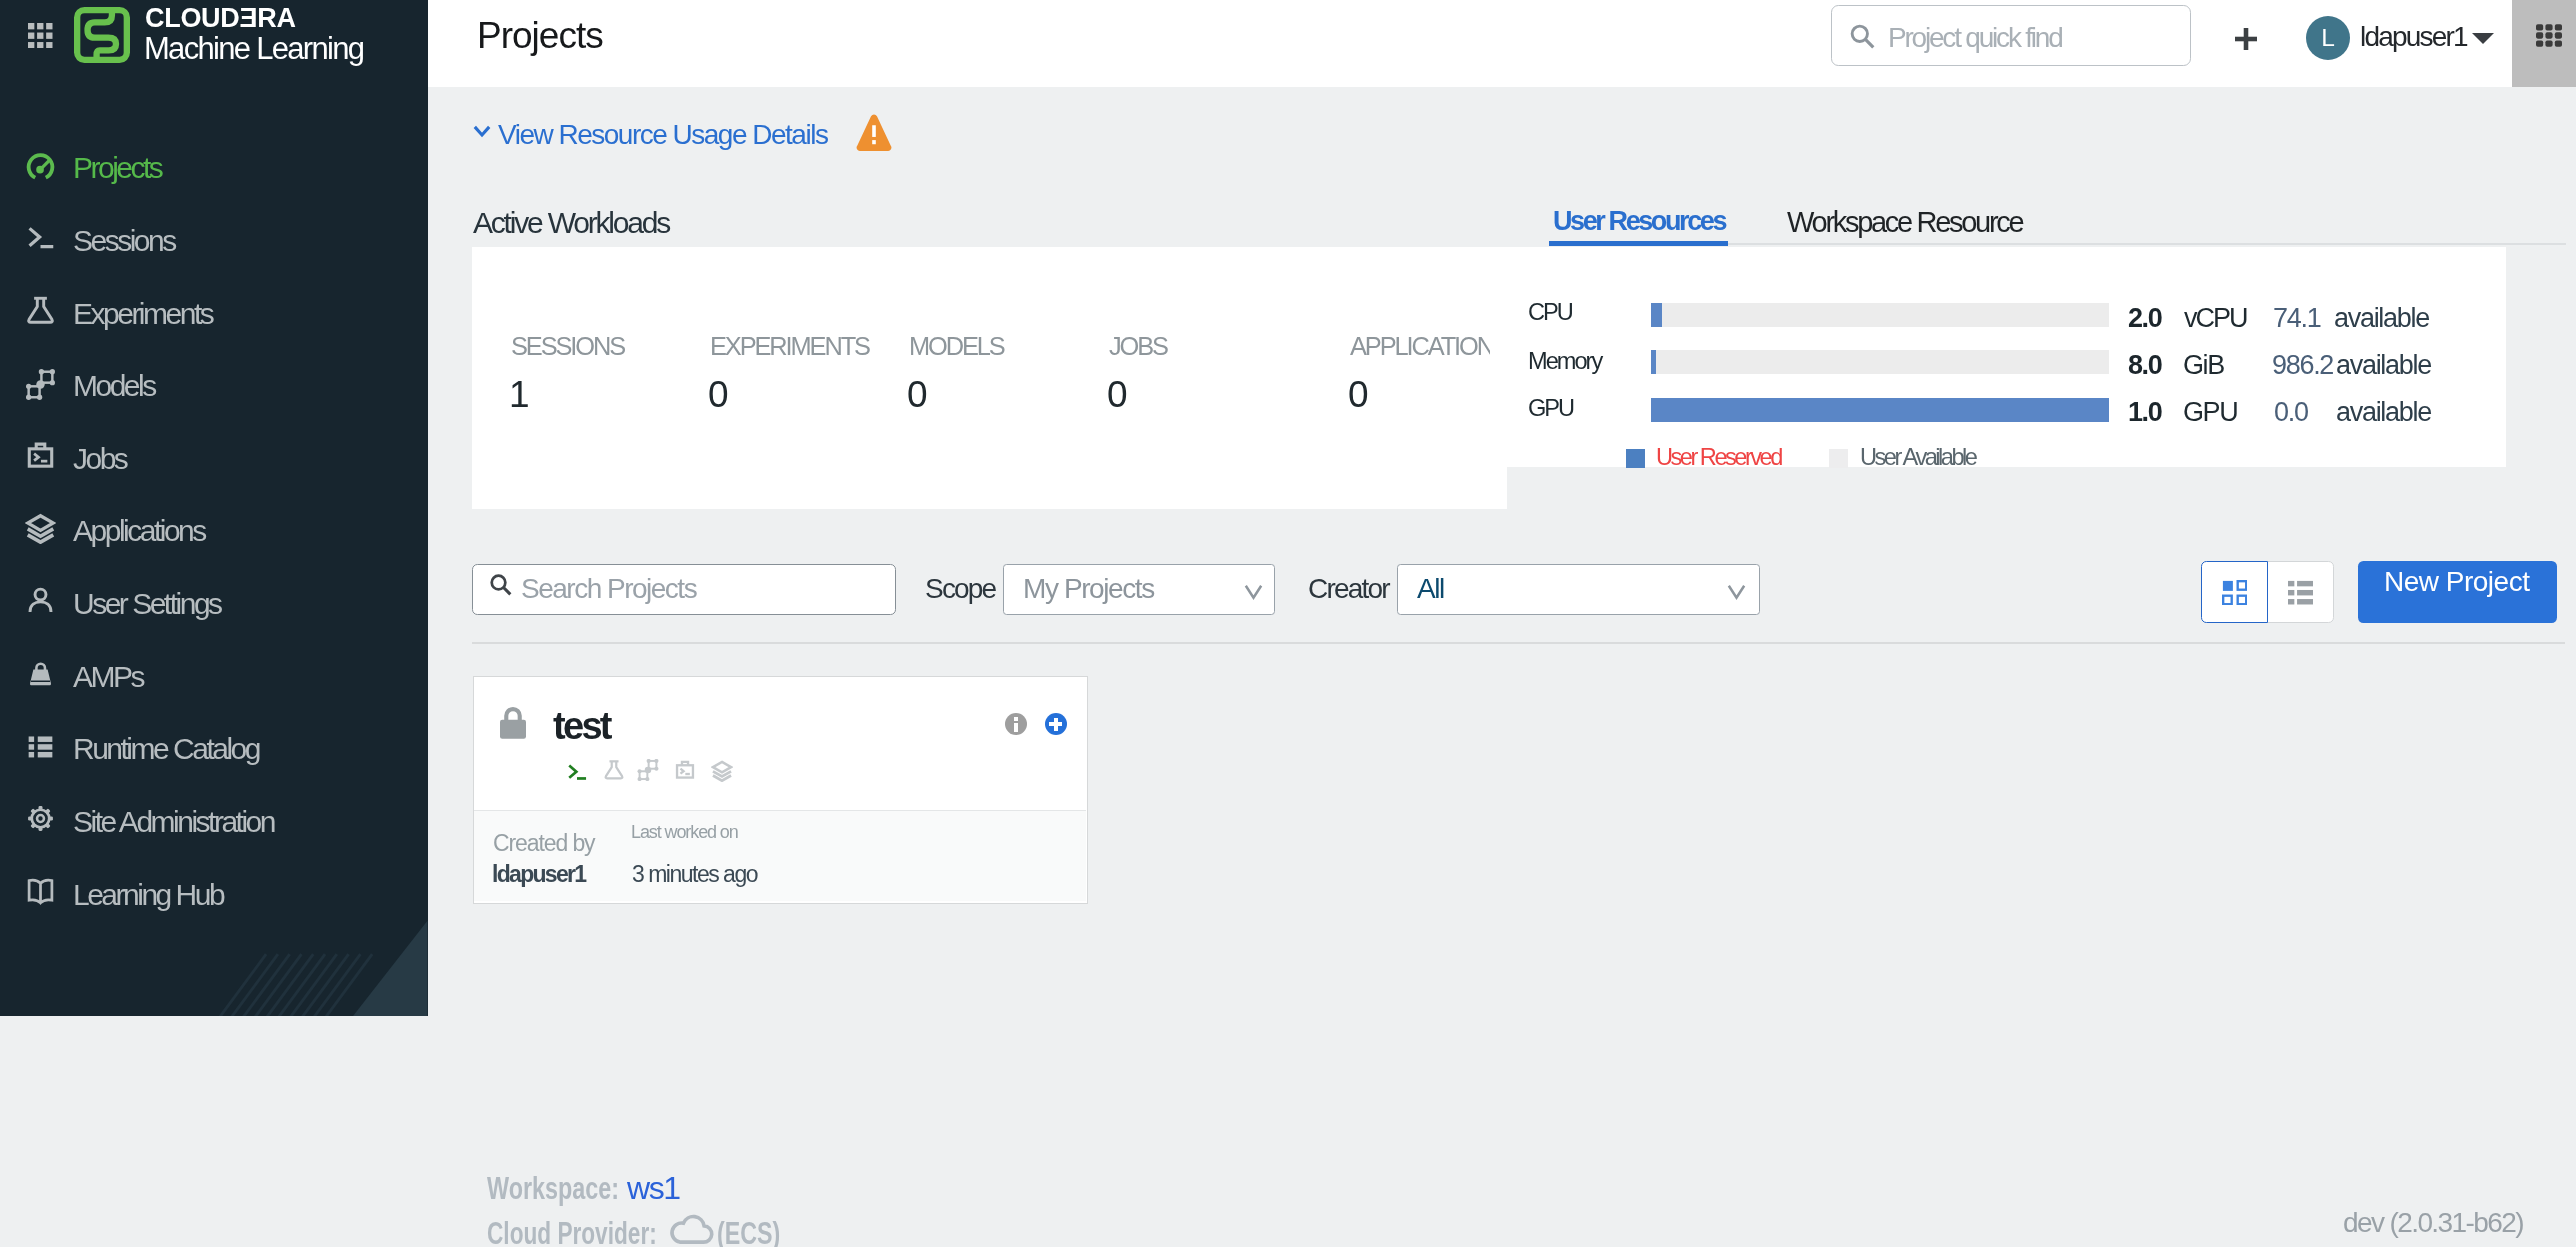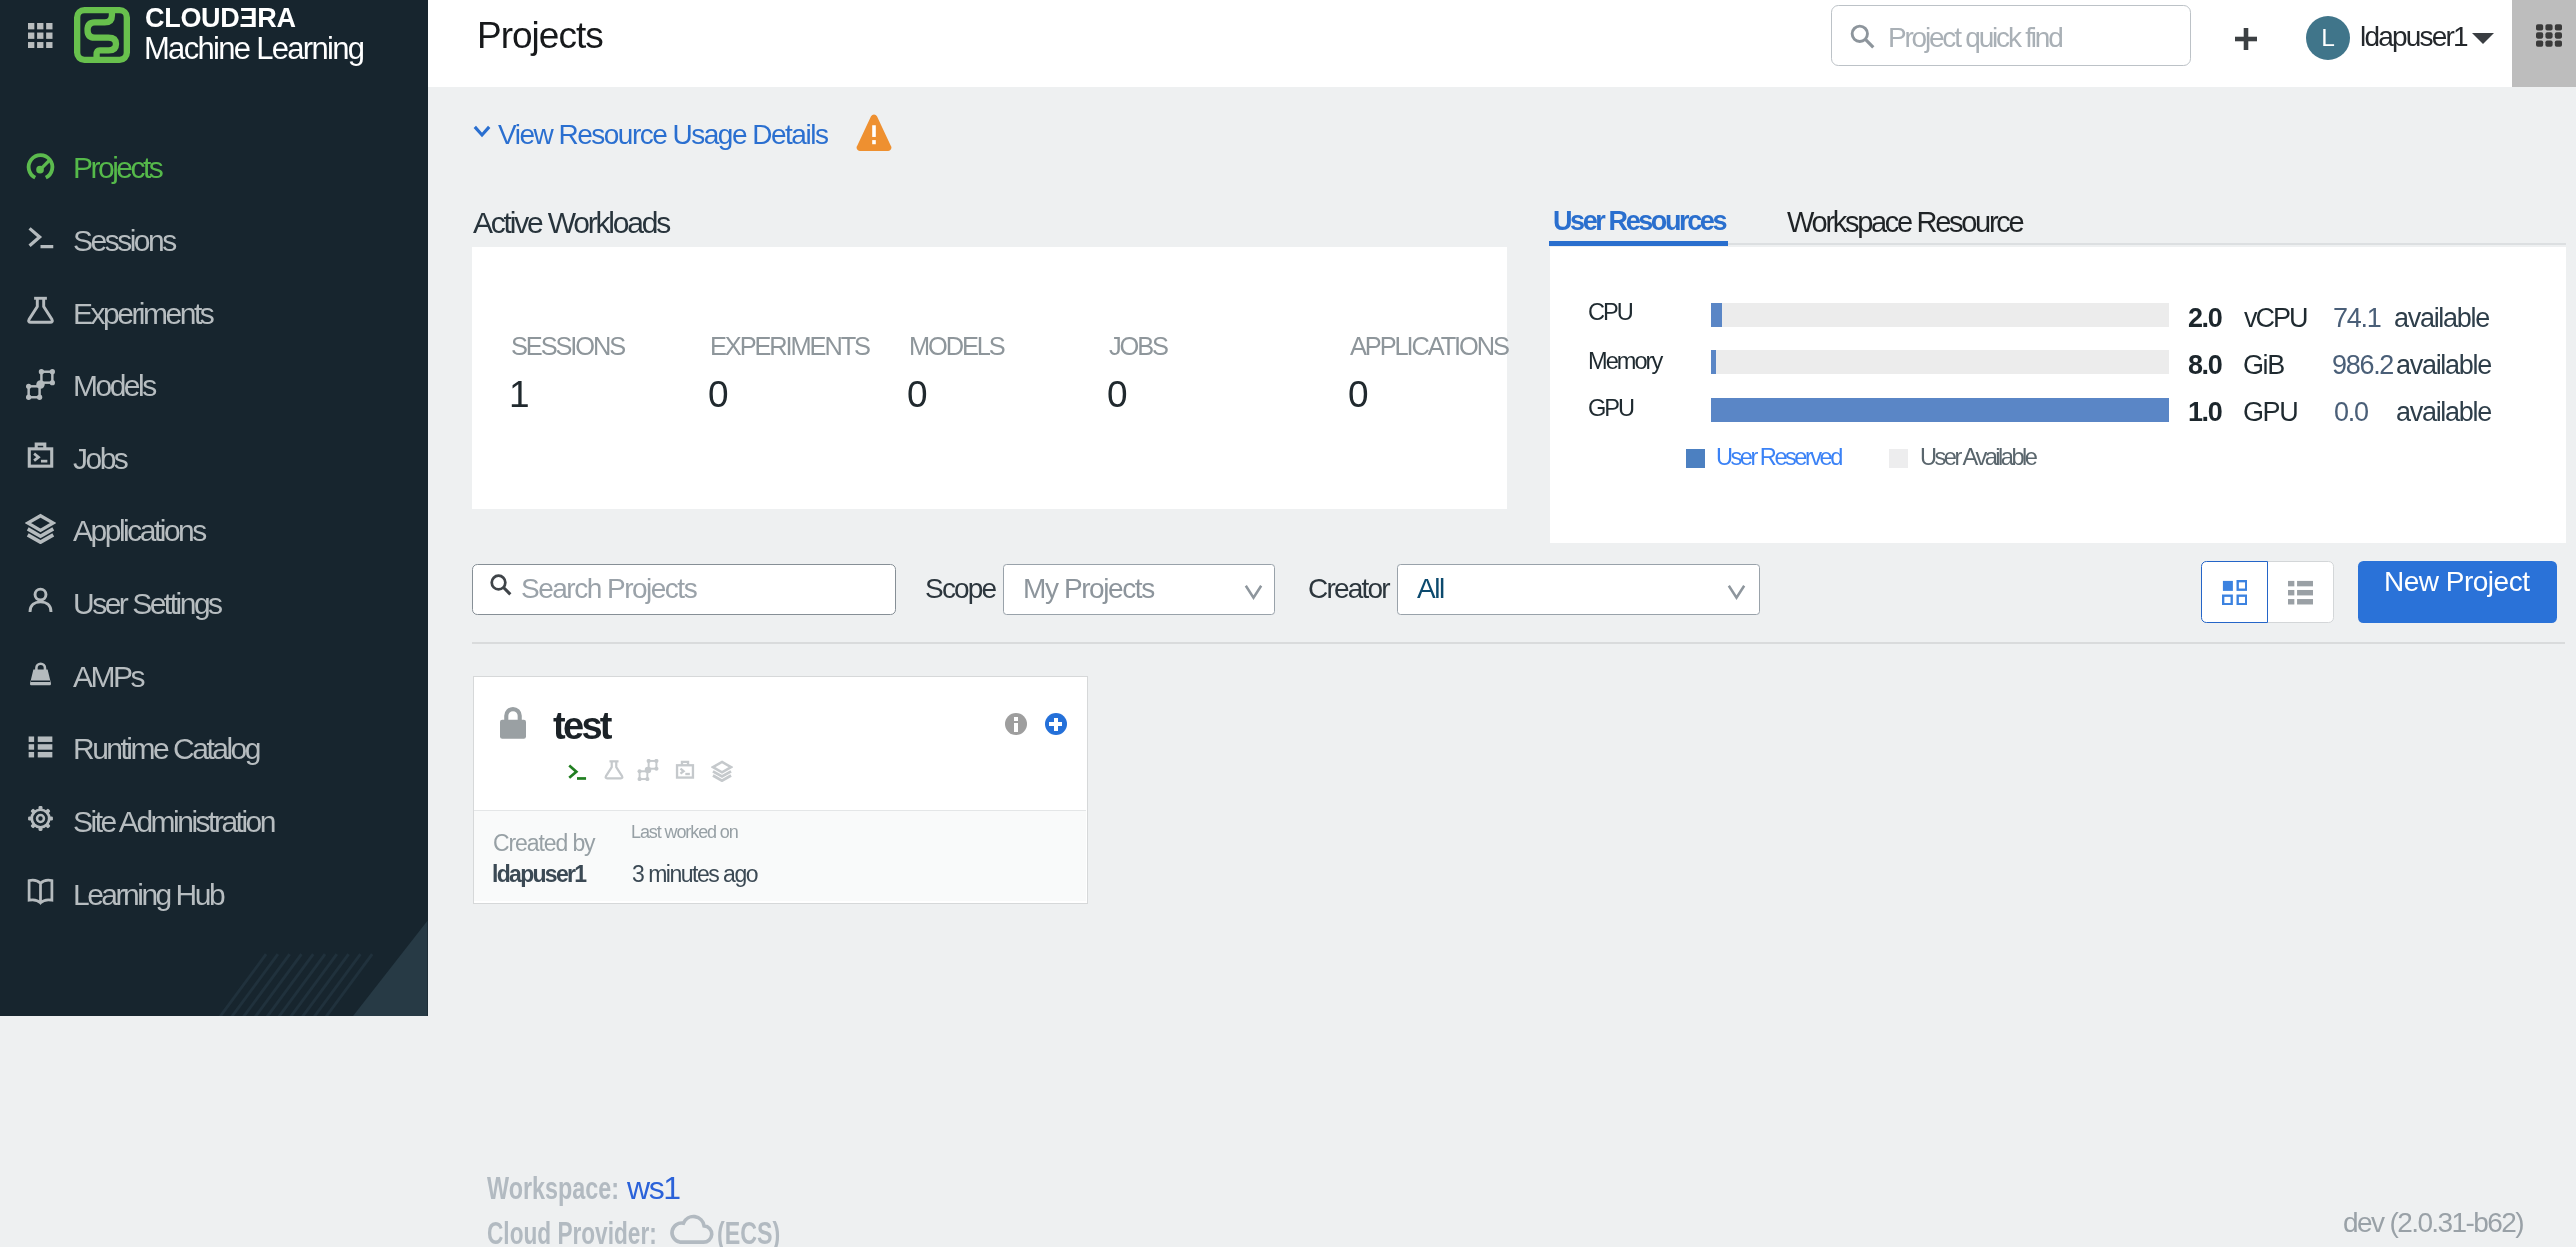--- a/index.html
+++ b/index.html
@@ -230,21 +230,21 @@
   <div class="t" style="left:637px;top:87px;font-size:25.4px;letter-spacing:-2.1px;color:#8e969b">JOBS</div>
   <div class="t" style="left:635px;top:129px;font-size:37px;color:#20292e">0</div>
   <div class="t" style="left:878px;top:87px;font-size:25.4px;letter-spacing:-2.1px;color:#8e969b">APPLICATIONS</div>
   <div class="t" style="left:876px;top:129px;font-size:37px;color:#20292e">0</div>
 </div>
 
 <div class="t" style="left:1553px;top:208px;font-size:27px;font-weight:bold;letter-spacing:-2.4px;color:#2a6fce">User Resources</div>
 <div class="t" style="left:1787px;top:208px;font-size:29px;letter-spacing:-2.3px;color:#1f2326">Workspace Resource</div>
 <div class="abs" style="left:1549px;top:243px;width:1017px;height:1.8px;background:#dcdfe1"></div>
 <div class="abs" style="left:1549px;top:241px;width:179px;height:4.5px;background:#2a6fce"></div>
-<div class="card" style="left:1550px;top:247px;width:1016px;height:296px">
+<div class="card" style="left:1490px;top:247px;width:1016px;height:220px">
   <div class="t" style="left:38px;top:54px;font-size:23.6px;letter-spacing:-2px;color:#1f2a30">CPU</div>
   <div class="abs" style="left:161px;top:56px;width:458px;height:23.6px;background:#ececec">
       <div style="width:11px;height:23.6px;background:#5a86c6"></div>
     </div>
   <div class="t" style="left:638px;top:58px;font-size:27px;font-weight:bold;letter-spacing:-1.4px;color:#1c262c">2.0</div>
   <div class="t" style="left:694px;top:58px;font-size:27px;letter-spacing:-2px;color:#1f2a30">vCPU</div>
   <div class="t" style="left:783px;top:58px;font-size:27px;letter-spacing:-1.3px;color:#4a5f78">74.1</div>
   <div class="t" style="left:844px;top:58px;font-size:27px;letter-spacing:-1.3px;color:#2e3e4a">available</div>
 
   <div class="t" style="left:38px;top:103px;font-size:23.6px;letter-spacing:-2px;color:#1f2a30">Memory</div>
@@ -259,21 +259,21 @@
   <div class="t" style="left:38px;top:150px;font-size:23.6px;letter-spacing:-2px;color:#1f2a30">GPU</div>
   <div class="abs" style="left:161px;top:151px;width:458px;height:23.6px;background:#ececec">
       <div style="width:458px;height:23.6px;background:#5a86c6"></div>
     </div>
   <div class="t" style="left:638px;top:152px;font-size:27px;font-weight:bold;letter-spacing:-1.4px;color:#1c262c">1.0</div>
   <div class="t" style="left:693px;top:152px;font-size:27px;letter-spacing:-1.4px;color:#1f2a30">GPU</div>
   <div class="t" style="left:784px;top:152px;font-size:27px;letter-spacing:-1.3px;color:#4a5f78">0.0</div>
   <div class="t" style="left:846px;top:152px;font-size:27px;letter-spacing:-1.3px;color:#2e3e4a">available</div>
 
   <div class="abs" style="left:136px;top:202px;width:19px;height:19px;background:#4c80c1"></div>
-  <div class="t" style="left:166px;top:199px;font-size:23.6px;letter-spacing:-2.5px;color:#3b82f6">User Reserved</div>
+  <div class="t" style="left:166px;top:199px;font-size:23.6px;letter-spacing:-2.5px;color:#ef4444">User Reserved</div>
   <div class="abs" style="left:339px;top:202px;width:19px;height:19px;background:#ededee"></div>
   <div class="t" style="left:370px;top:199px;font-size:23.6px;letter-spacing:-2.5px;color:#5a666d">User Available</div>
 </div>
 
 <div class="abs" style="left:472px;top:564px;width:424px;height:51px;background:#fff;border:1.8px solid #868f96;border-radius:5.4px"></div>
 <svg class="abs" style="left:489px;top:573px" width="23.6" height="23.6" viewBox="0 0 26 26">
   <circle cx="10.5" cy="10.5" r="7.5" fill="none" stroke="#3f4449" stroke-width="3"></circle>
   <line x1="16" y1="16" x2="23.5" y2="23.5" stroke="#3f4449" stroke-width="3.4"></line>
 </svg>
 <div class="t" style="left:521px;top:575px;font-size:28px;letter-spacing:-1.5px;color:#9aa2a9">Search Projects</div>

